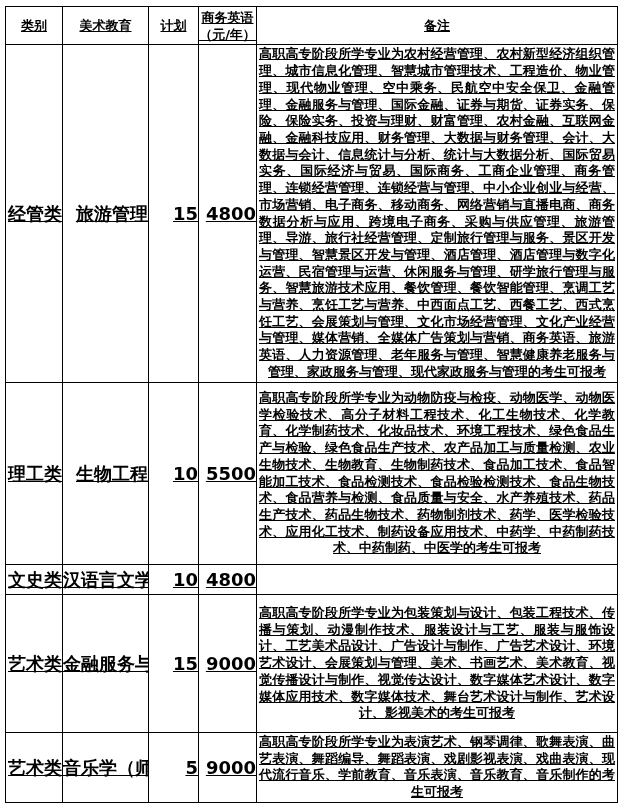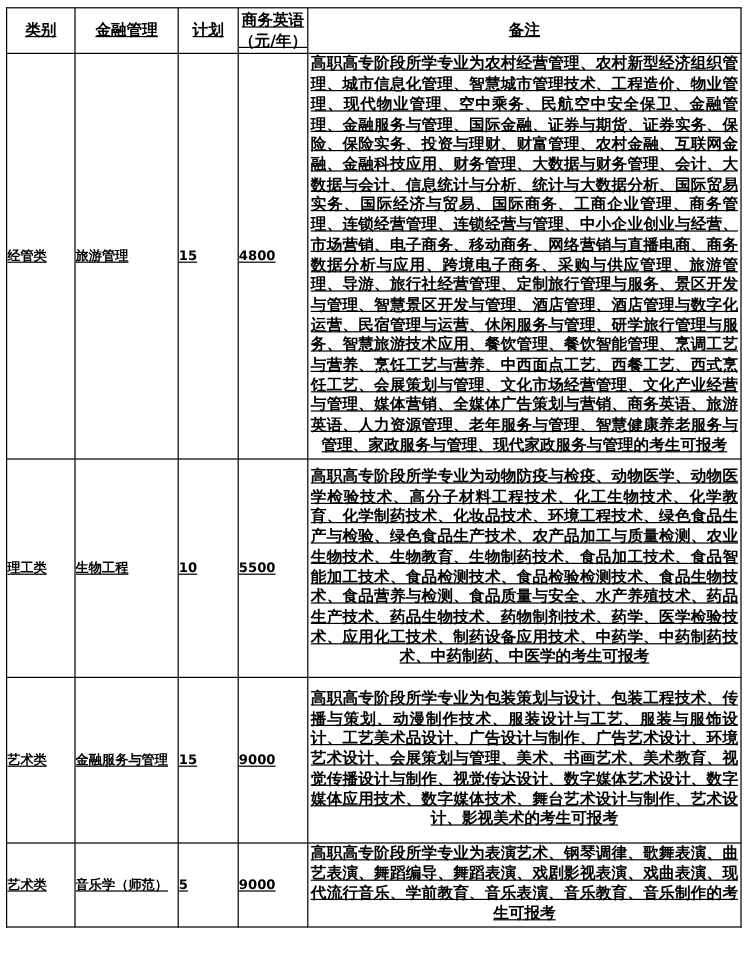--- a/index.html
+++ b/index.html
@@ -31,22 +31,22 @@
   }
   .plan-table th {
     font-size: 13px;
     text-align: center;
     vertical-align: middle;
     height: 38px;
     line-height: 17px;
     white-space: pre-line;
   }
   td.c-cell {
-    font-size: 11px;
-    text-align: left;
+    font-size: 18px;
+    text-align: right;
     vertical-align: middle;
     line-height: 17px;
     white-space: nowrap;
   }
   td.remark-cell {
     font-size: 13px;
     line-height: 16.7px;
     text-align: justify;
     text-align-last: center;
     vertical-align: middle;
@@ -67,21 +67,21 @@
     <colgroup>
       <col style="width:57px">
       <col style="width:86px">
       <col style="width:50px">
       <col style="width:58px">
       <col style="width:361px">
     </colgroup>
     <thead>
       <tr>
         <th>类别</th>
-        <th>金融管理</th>
+        <th>美术教育</th>
         <th>计划</th>
         <th>商务英语
 （元/年）</th>
         <th>备注</th>
       </tr>
     </thead>
     <tbody>
       <tr class="row-1">
         <td class="c-cell">经管类</td>
         <td class="c-cell">旅游管理</td>
@@ -89,20 +89,27 @@
         <td class="c-cell">4800</td>
         <td class="remark-cell">高职高专阶段所学专业为农村经营管理、农村新型经济组织管理、城市信息化管理、智慧城市管理技术、工程造价、物业管理、现代物业管理、空中乘务、民航空中安全保卫、金融管理、金融服务与管理、国际金融、证券与期货、证券实务、保险、保险实务、投资与理财、财富管理、农村金融、互联网金融、金融科技应用、财务管理、大数据与财务管理、会计、大数据与会计、信息统计与分析、统计与大数据分析、国际贸易实务、国际经济与贸易、国际商务、工商企业管理、商务管理、连锁经营管理、连锁经营与管理、中小企业创业与经营、市场营销、电子商务、移动商务、网络营销与直播电商、商务数据分析与应用、跨境电子商务、采购与供应管理、旅游管理、导游、旅行社经营管理、定制旅行管理与服务、景区开发与管理、智慧景区开发与管理、酒店管理、酒店管理与数字化运营、民宿管理与运营、休闲服务与管理、研学旅行管理与服务、智慧旅游技术应用、餐饮管理、餐饮智能管理、烹调工艺与营养、烹饪工艺与营养、中西面点工艺、西餐工艺、西式烹饪工艺、会展策划与管理、文化市场经营管理、文化产业经营与管理、媒体营销、全媒体广告策划与营销、商务英语、旅游英语、人力资源管理、老年服务与管理、智慧健康养老服务与管理、家政服务与管理、现代家政服务与管理的考生可报考</td>
       </tr>
       <tr class="row-2">
         <td class="c-cell">理工类</td>
         <td class="c-cell">生物工程</td>
         <td class="c-cell">10</td>
         <td class="c-cell">5500</td>
         <td class="remark-cell">高职高专阶段所学专业为动物防疫与检疫、动物医学、动物医学检验技术、高分子材料工程技术、化工生物技术、化学教育、化学制药技术、化妆品技术、环境工程技术、绿色食品生产与检验、绿色食品生产技术、农产品加工与质量检测、农业生物技术、生物教育、生物制药技术、食品加工技术、食品智能加工技术、食品检测技术、食品检验检测技术、食品生物技术、食品营养与检测、食品质量与安全、水产养殖技术、药品生产技术、药品生物技术、药物制剂技术、药学、医学检验技术、应用化工技术、制药设备应用技术、中药学、中药制药技术、中药制药、中医学的考生可报考</td>
       </tr>
+      <tr class="row-3">
+        <td class="c-cell">文史类</td>
+        <td class="c-cell">汉语言文学</td>
+        <td class="c-cell">10</td>
+        <td class="c-cell">4800</td>
+        <td class="remark-cell"></td>
+      </tr>
       <tr class="row-4">
         <td class="c-cell">艺术类</td>
         <td class="c-cell">金融服务与管理</td>
         <td class="c-cell">15</td>
         <td class="c-cell">9000</td>
         <td class="remark-cell">高职高专阶段所学专业为包装策划与设计、包装工程技术、传播与策划、动漫制作技术、服装设计与工艺、服装与服饰设计、工艺美术品设计、广告设计与制作、广告艺术设计、环境艺术设计、会展策划与管理、美术、书画艺术、美术教育、视觉传播设计与制作、视觉传达设计、数字媒体艺术设计、数字媒体应用技术、数字媒体技术、舞台艺术设计与制作、艺术设计、影视美术的考生可报考</td>
       </tr>
       <tr class="row-5">
         <td class="c-cell">艺术类</td>
         <td class="c-cell">音乐学（师范）</td>

